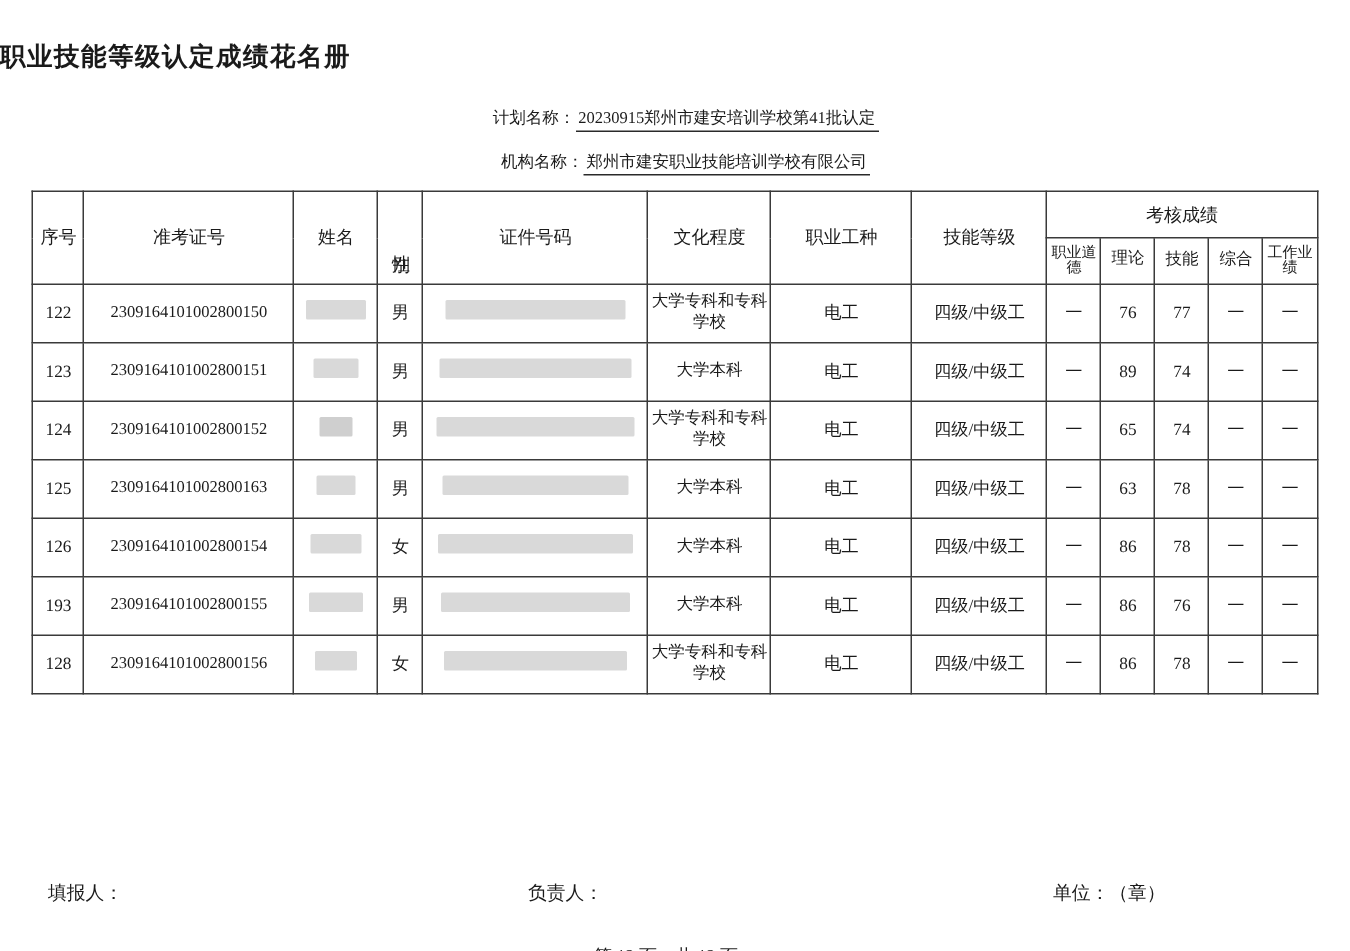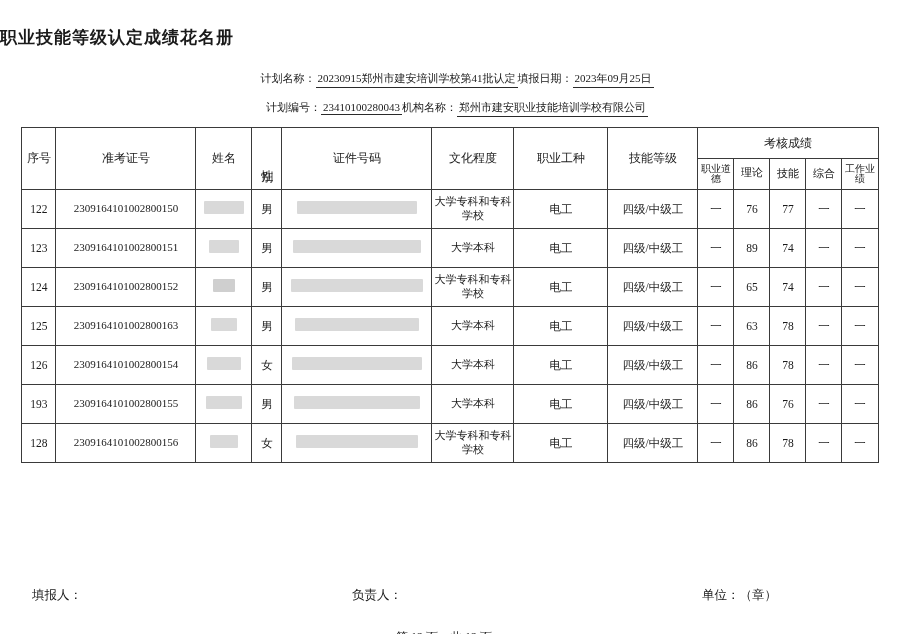--- a/index.html
+++ b/index.html
@@ -132,29 +132,23 @@
 <body>
 
 <div class="page">
 
   <div class="doc-title">职业技能等级认定成绩花名册</div>
 
   <div class="meta-row first">
     <div class="meta-left">
       <span class="meta-label">计划名称：</span><span class="meta-value underline-field">20230915郑州市建安培训学校第41批认定</span>
     </div>
-    <div class="meta-right">
-      <span class="meta-label">填报日期：</span><span class="meta-value underline-field">2023年09月25日</span>
-    </div>
   </div>
 
   <div class="meta-row second">
-    <div class="meta-left">
-      <span class="meta-label">计划编号：</span><span class="meta-value underline-field">23410100280043</span>
-    </div>
     <div class="meta-right">
       <span class="meta-label">机构名称：</span><span class="meta-value underline-field">郑州市建安职业技能培训学校有限公司</span>
     </div>
   </div>
 
   <table class="roster">
     <colgroup>
       <col class="hdr-seq">
         <col class="hdr-ticket">
         <col class="hdr-name">

